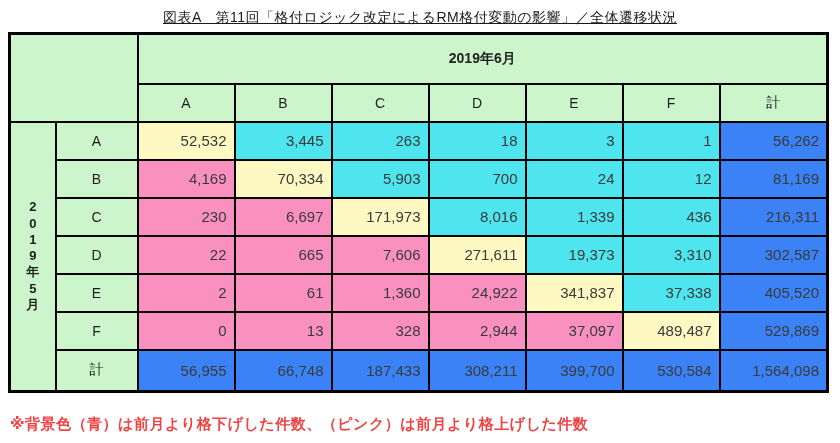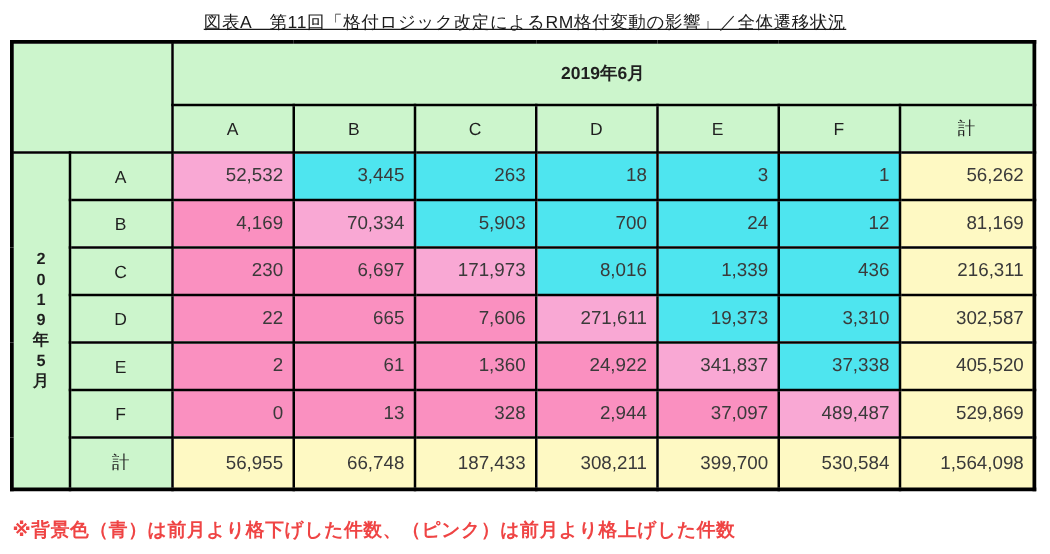--- a/index.html
+++ b/index.html
@@ -53,24 +53,24 @@
     color:#1f1f1f;
     font-weight:bold;
   }
   td.n{
     text-align:right;
     padding-right:7px;
     font-size:15px;
     color:#3a3a3a;
     background:#ffffff;
   }
-  td.c-diag{background:#f9a8d4;margin-top:36px;}
+  td.c-diag{background:#fef9c3;margin-top:36px;}
   td.c-down{background:var(--cyan);}
   td.c-up{background:var(--pink);margin-left:12px;}
-  td.c-total{background:#fef9c3;padding-left:24px;}
+  td.c-total{background:#3b82f6;padding-left:24px;}
   td.dbl-left{border-left:7px double var(--border);}
   td.dbl-top{border-top:7px double var(--border);}
   tr.hr1{height:50px;}
   tr.hr2{height:38px;}
   tr.dr{height:38px;}
   tr.tr-total{height:42px;}
   .footnote{
     position:absolute;left:10px;top:415px;
     font-size:15px;font-weight:bold;color:#ef4444;
     letter-spacing:0.5px;

